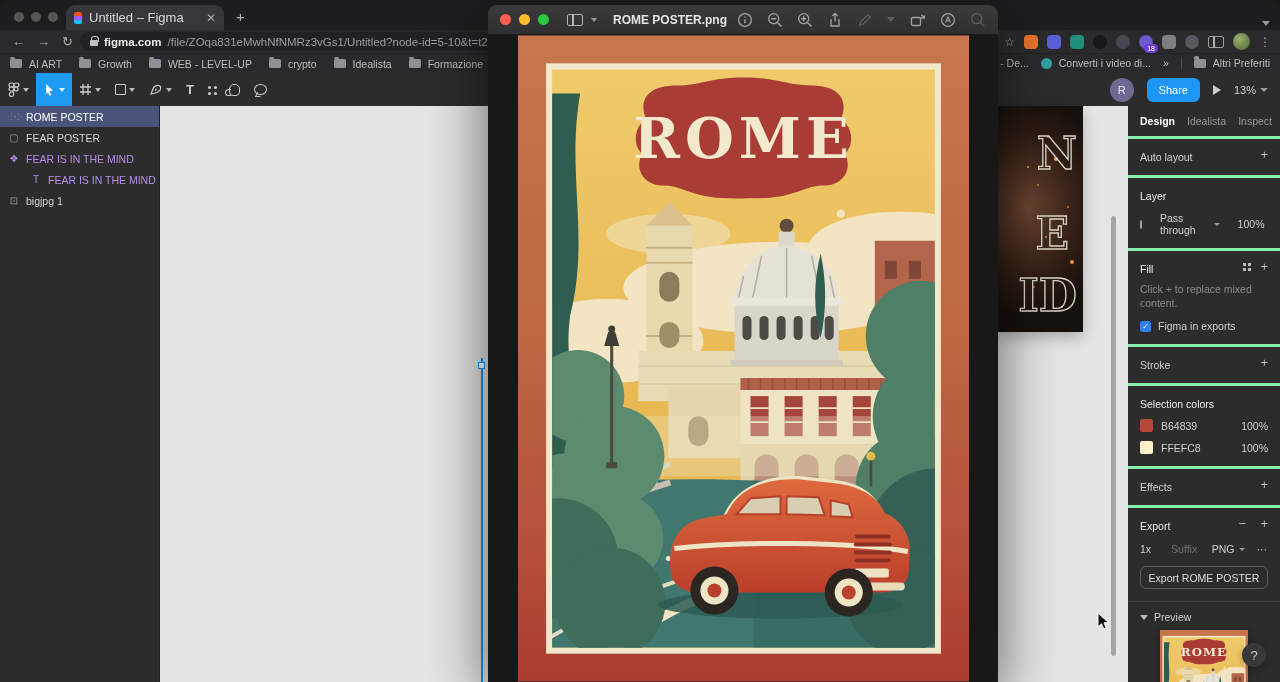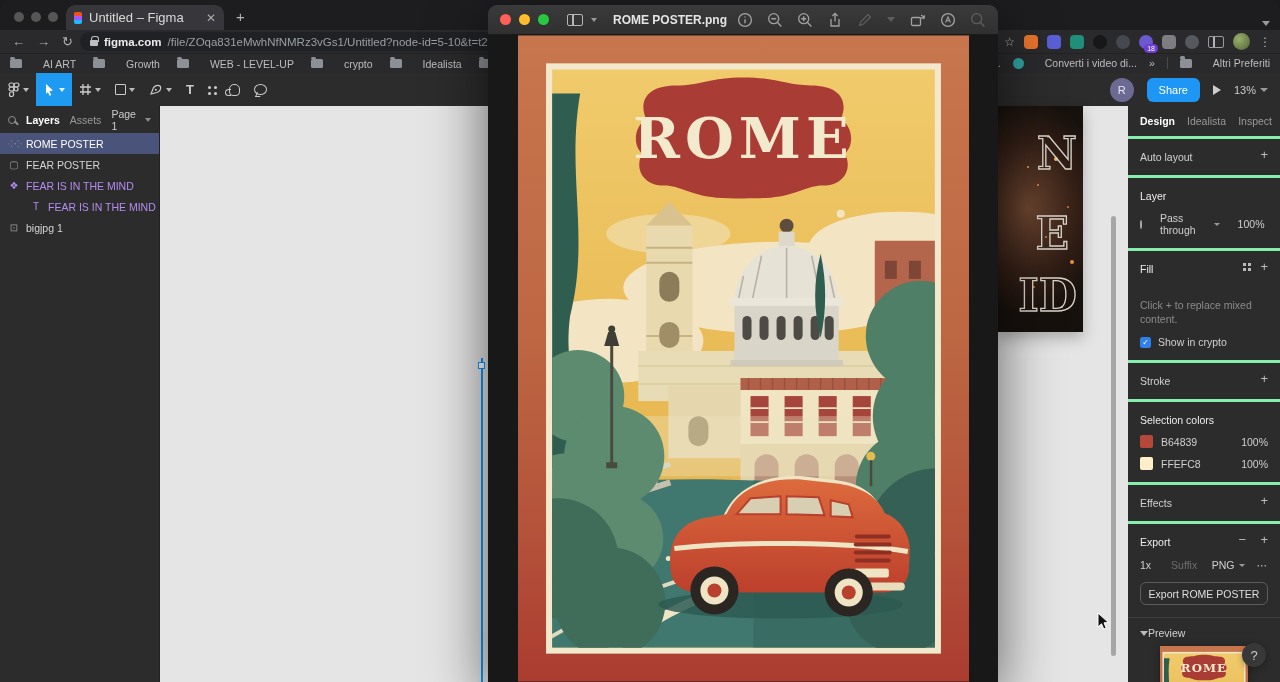--- a/index.html
+++ b/index.html
@@ -28,21 +28,21 @@
   .url-path{font-size:11.5px;color:#9a9fa5;white-space:nowrap}
   #ext-cluster{position:absolute;right:0;top:30px;height:23px;display:flex;align-items:center;gap:9px;padding-right:8px}
   .star{color:#b9b9b9;font-size:12px}
   .ext{width:14px;height:14px;border-radius:4px;flex:none;position:relative}
   .badge{position:absolute;right:-5px;bottom:-4px;background:#6d3fd4;color:#fff;font-size:7px;padding:1px 3px;border-radius:6px}
   .brw-avatar{width:17px;height:17px;border-radius:50%;background:radial-gradient(circle at 35% 35%,#9ab06a,#4e6136);flex:none}
   .dots{color:#b5b5b5;font-size:12px;letter-spacing:1px}
 
   #bookmarks{position:absolute;left:0;top:53px;width:1280px;height:20px;background:#2a2a2c;border-top:1px solid #222;
              display:flex;align-items:center;gap:17px;padding-left:10px;font-size:10.5px;color:#bdbdbd}
-  .bm{display:flex;align-items:center;gap:21px;white-space:nowrap}
+  .bm{display:flex;align-items:center;gap:7px;white-space:nowrap}
   .folder{width:12px;height:9px;background:#8d9096;border-radius:1.5px;position:relative;flex:none}
   .folder::before{content:"";position:absolute;top:-2.5px;left:0;width:5px;height:2.5px;background:#8d9096;border-radius:1.5px 1.5px 0 0}
   .gcal{width:11px;height:11px;background:#3b7de8;border-radius:2px;flex:none}
   #bm-right{position:absolute;right:0;top:53px;height:20px;display:flex;align-items:center;gap:12px;padding-right:10px;font-size:10.5px;color:#bdbdbd;background:transparent}
   .tealdot{width:11px;height:11px;border-radius:50%;background:#2fa3a0;flex:none}
   .bm-sep{width:1px;height:12px;background:#4a4a4a}
 
   
   #fig-toolbar{position:absolute;left:0;top:73px;width:1280px;height:33px;background:#2c2c2c;display:flex;align-items:center}
   .tool{height:33px;display:flex;align-items:center;justify-content:center;gap:3px;padding:0 7px;color:#ccc}
@@ -91,37 +91,37 @@
   #help-btn{position:absolute;left:1082px;top:537px;width:24px;height:24px;border-radius:50%;background:#383838;
      color:#c9c9c9;font-size:13px;display:flex;align-items:center;justify-content:center;box-shadow:0 2px 6px rgba(0,0,0,.3);z-index:4}
 
   
   #inspector{position:absolute;right:0;top:106px;width:152px;height:576px;background:#2c2c2c;font-size:10.5px;color:#d0d0d0}
   .sec{border-top:3px solid #86efac;padding:12px 12px;position:relative}
   .sec-head{color:#ececec;font-weight:400}
   .plus{position:absolute;right:12px;top:8px;color:#bdbdbd;font-size:13px}
   .minus{position:absolute;right:34px;top:8px;color:#bdbdbd;font-size:13px}
   #insp-tabs{display:flex;gap:12px;padding:9px 12px;align-items:center}
-  .hint{color:#8b8b8b;margin-top:24px;line-height:1.3}
+  .hint{color:#8b8b8b;margin-top:8px;line-height:1.3}
   .chk-row{display:flex;align-items:center;gap:7px;margin-top:10px}
   .chkbox{width:11px;height:11px;background:#2f80ed;border-radius:2.5px;color:#fff;font-size:8px;display:flex;align-items:center;justify-content:center}
   .blend-row{display:flex;align-items:center;gap:18px;margin-top:10px}
   .circle-ic{width:9px;height:9px;border:1.3px solid #aaa;border-radius:50%}
   .dchev{width:0;height:0;border-left:3px solid transparent;border-right:3px solid transparent;border-top:3.5px solid #999}
   .pct{margin-left:auto;margin-right:6px}
   .swrow{display:flex;align-items:center;gap:8px;margin-top:9px}
   .sw{width:13px;height:13px;border-radius:2px;flex:none}
   .sw-op{margin-left:auto}
   .grid-ic{position:absolute;right:34px;top:12px;width:3px;height:3px;background:#bbb;box-shadow:5px 0 0 #bbb,0 5px 0 #bbb,5px 5px 0 #bbb}
   .exp-row{display:flex;align-items:center;margin-top:11px;gap:6px}
   .suffix{color:#6e6e6e}
   .exp-fmt{margin-left:auto;display:flex;align-items:center;gap:4px}
   .more{color:#bdbdbd;letter-spacing:1px;margin-left:6px}
   .export-btn{margin-top:11px;width:100%;height:23px;background:transparent;border:1px solid #5c5c5c;border-radius:6px;color:#dedede;font-size:10.5px;font-family:"Liberation Sans",sans-serif}
-  .prev-head{display:flex;align-items:center;gap:0;padding:9px 12px 4px;border-top:1px solid #3d3d3d}
+  .prev-head{display:flex;align-items:center;gap:6px;padding:9px 12px 4px;border-top:1px solid #3d3d3d}
   .tri-down{width:0;height:0;border-left:4px solid transparent;border-right:4px solid transparent;border-top:5px solid #bbb}
   #thumb-wrap{margin:3px 0 0 32px;width:88px;height:136px;overflow:hidden;box-shadow:0 2px 8px rgba(0,0,0,.4)}
 
   
   #ql{position:absolute;left:488px;top:5px;width:510px;height:677px;border-radius:9px 9px 0 0;overflow:hidden;
       box-shadow:0 18px 60px rgba(0,0,0,.6);z-index:3;background:#1c1c1c}
   #ql-titlebar{height:30px;background:linear-gradient(#3a3a3a,#303030);border-bottom:1px solid #1a1a1a;
       display:flex;align-items:center;padding:0 12px;gap:8px}
   .ql-tl{width:11px;height:11px;border-radius:50%}
   #ql-title{font-size:12px;font-weight:700;color:#e4e4e4;margin-left:8px;white-space:nowrap}
@@ -275,29 +275,20 @@
   <span class="fig-avatar">R</span>
   <button class="share-btn">Share</button>
   <span class="play"></span>
   <span class="zoom-lvl">
       <span>13%</span>
       <span class="chev" style="border-top-width:4px"></span>
     </span>
 </div>
 
 <div id="sidebar">
-  <div id="panel-head">
-    <span class="lens"></span>
-    <span class="ptab-active">Layers</span>
-    <span class="ptab">Assets</span>
-    <span class="page-sel">
-        <span>Page 1</span>
-        <span class="chev" style="border-top-color:#8b8b8b;border-left-width:3px;border-right-width:3px;border-top-width:4px"></span>
-      </span>
-  </div>
   <div class="lrow sel">
     <span class="licon frame-ic">⁘⁘</span>
     <span class="lname">ROME POSTER</span>
   </div>
   <div class="lrow">
     <span class="licon">▢</span>
     <span class="lname">FEAR POSTER</span>
   </div>
   <div class="lrow">
     <span class="licon purple">❖</span>
@@ -356,21 +347,21 @@
     </div>
   </div>
 
   <div class="sec">
     <span class="sec-head">Fill</span>
     <span class="grid-ic"></span>
     <span class="plus">+</span>
     <div class="hint">Click + to replace mixed content.</div>
     <div class="chk-row">
       <span class="chkbox">✓</span>
-      <span>Show in crypto</span>
+      <span>Figma in exports</span>
     </div>
   </div>
 
   <div class="sec">
     <span>Stroke</span>
     <span class="plus">+</span>
   </div>
 
   <div class="sec">
     <span class="sec-head">Selection colors</span>

